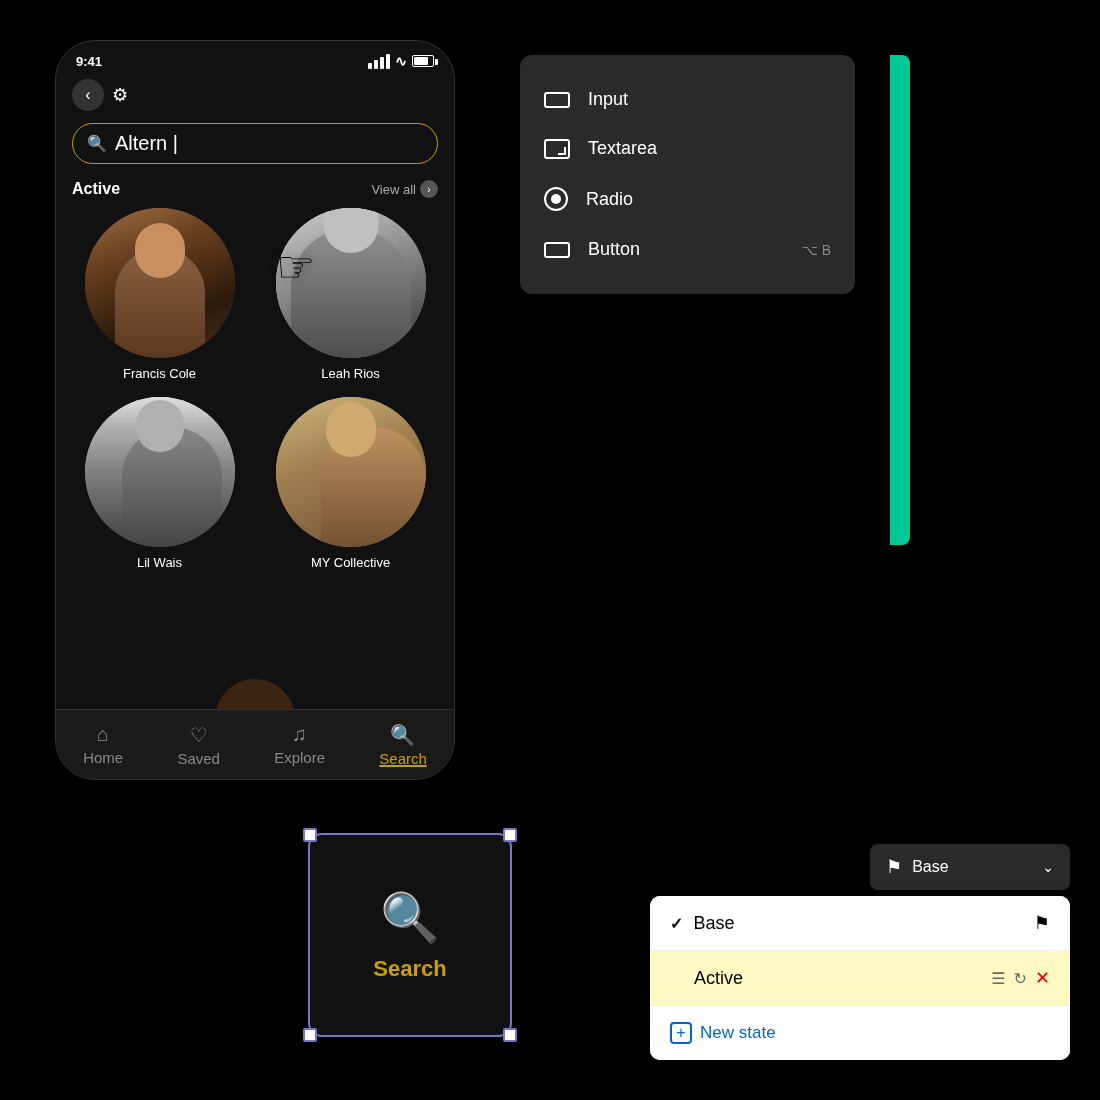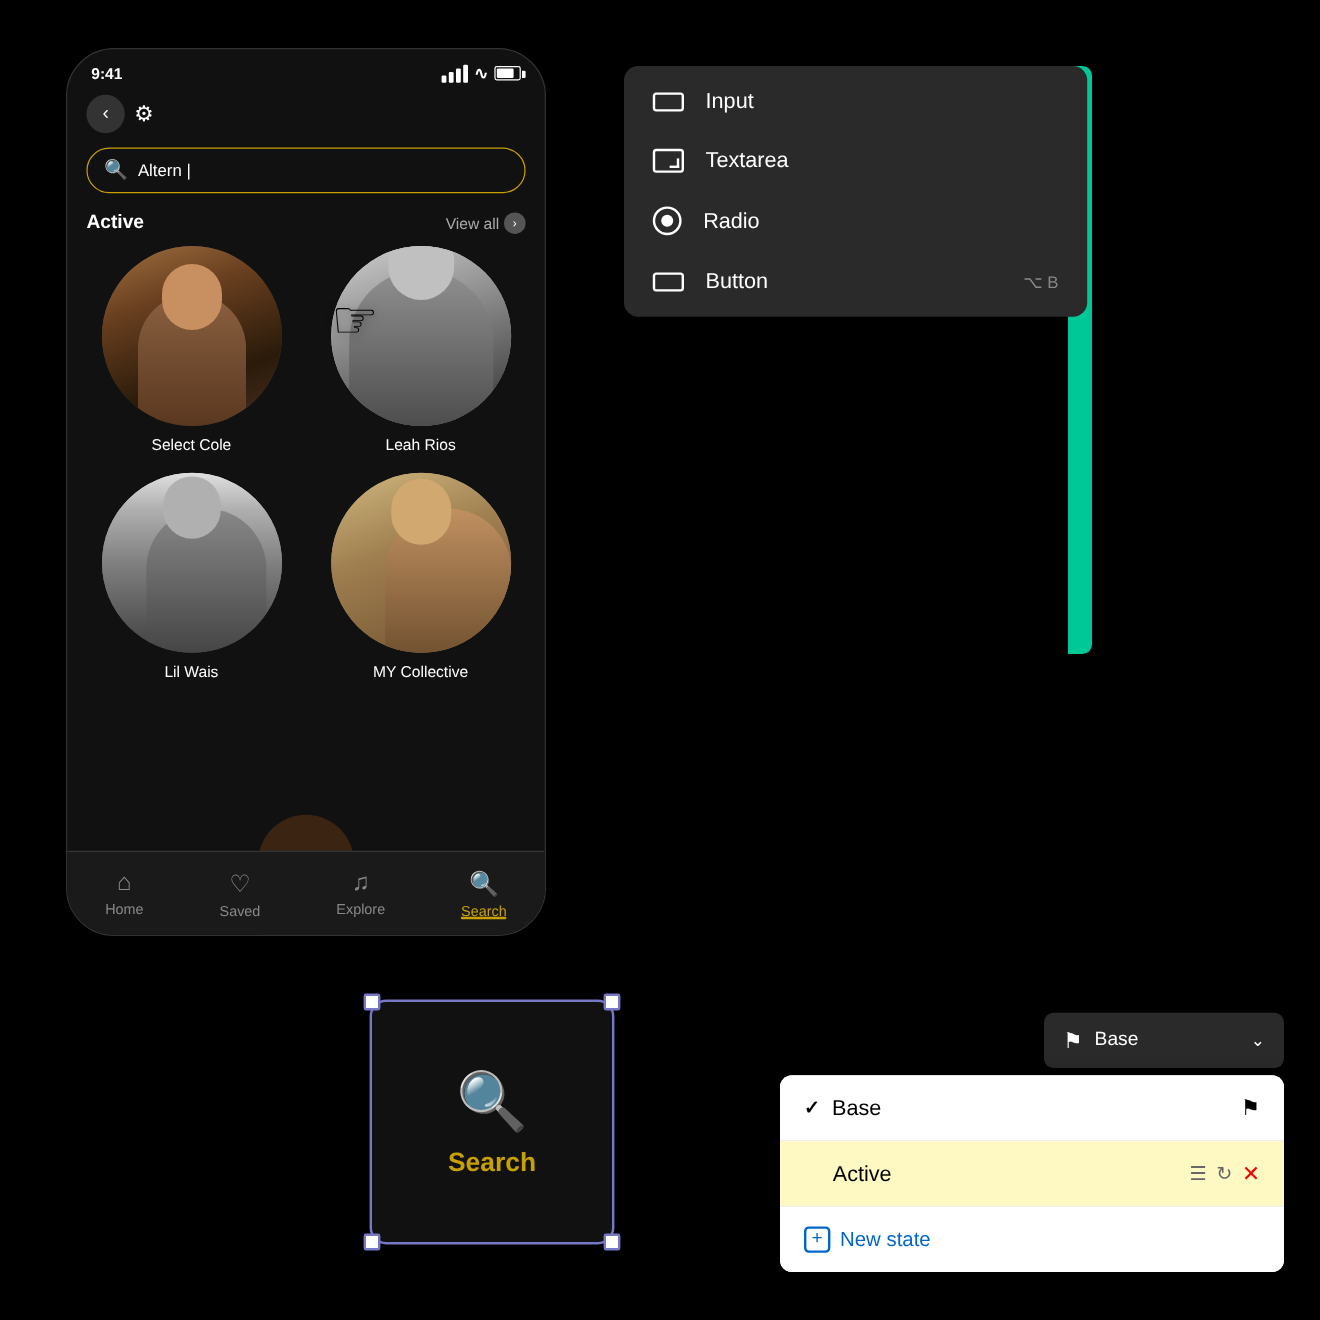--- a/index.html
+++ b/index.html
@@ -103,21 +103,21 @@
       border-radius: 24px;
       padding: 8px 14px;
       gap: 8px;
     }
     .search-bar .search-icon-phone {
       color: #c8a000;
       font-size: 16px;
     }
     .search-input-display {
       color: #fff;
-      font-size: 14px;
+      font-size: 20px;
       flex: 1;
     }
 
     .section-header {
       display: flex;
       align-items: center;
       justify-content: space-between;
       padding: 4px 16px 10px;
     }
     .section-title {
@@ -207,41 +207,41 @@
       border-top: 1px solid #333;
     }
     .nav-item {
       display: flex;
       flex-direction: column;
       align-items: center;
       gap: 3px;
       cursor: pointer;
     }
     .nav-icon { font-size: 20px; color: #888; }
-    .nav-label { font-size: 12px; color: #888; }
+    .nav-label { font-size: 15px; color: #888; }
     .nav-item.active .nav-icon { color: #c8a000; }
     .nav-item.active .nav-label { color: #c8a000; }
     .nav-underline {
       position: absolute;
       bottom: 0;
       width: 100%;
       height: 2px;
       background: #c8a000;
       border-radius: 1px;
     }
 
     
     .dropdown-menu {
       position: absolute;
       top: 55px;
       left: 520px;
-      width: 386px;
+      width: 335px;
       background: #2a2a2a;
       border-radius: 12px;
-      padding: 5px 0;
+      padding: 20px 0;
       z-index: 20;
     }
     .green-accent {
       position: absolute;
       top: 55px;
       left: 890px;
       width: 20px;
       height: 490px;
       background: #00c896;
       border-radius: 0 8px 8px 0;
@@ -505,21 +505,21 @@
 
   <div class="artists-grid">
 
     <div class="artist-item">
       <div class="artist-avatar artist-1">
         <div style="width:100%;height:100%;background:linear-gradient(160deg,#a07040 0%,#6a4020 30%,#2a1a0a 70%,#4a3020 100%);position:relative;overflow:hidden;">
           <div style="position:absolute;bottom:0;left:50%;transform:translateX(-50%);width:90px;height:110px;background:linear-gradient(180deg,#8a6040 0%,#5a3820 100%);border-radius:45px 45px 0 0;"></div>
           <div style="position:absolute;bottom:80px;left:50%;transform:translateX(-50%);width:50px;height:55px;background:#c89060;border-radius:25px;"></div>
         </div>
       </div>
-      <span class="artist-name">Select Cole</span>
+      <span class="artist-name">Francis Cole</span>
     </div>
 
     <div class="artist-item">
       <div class="artist-avatar artist-2">
         <div style="width:100%;height:100%;background:linear-gradient(160deg,#d0d0d0 0%,#909090 40%,#606060 70%,#303030 100%);position:relative;overflow:hidden;">
           <div style="position:absolute;bottom:-10px;left:50%;transform:translateX(-50%);width:120px;height:140px;background:linear-gradient(180deg,#909090 0%,#484848 100%);border-radius:60px 60px 0 0;"></div>
           <div style="position:absolute;bottom:105px;left:50%;transform:translateX(-50%);width:55px;height:60px;background:#c0c0c0;border-radius:28px;"></div>
         </div>
       </div>
       <span class="artist-name">Leah Rios</span>

